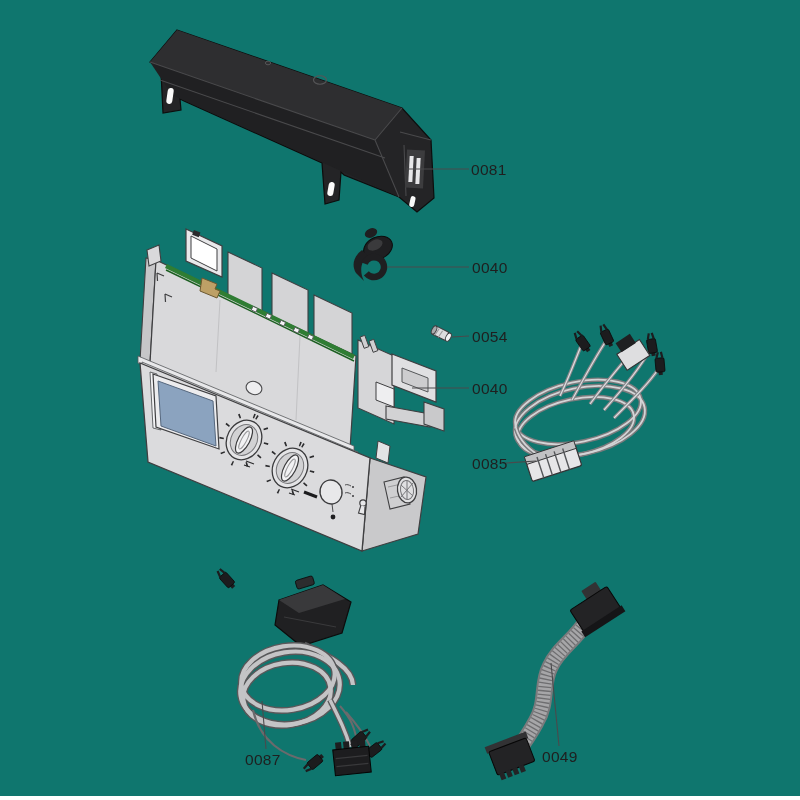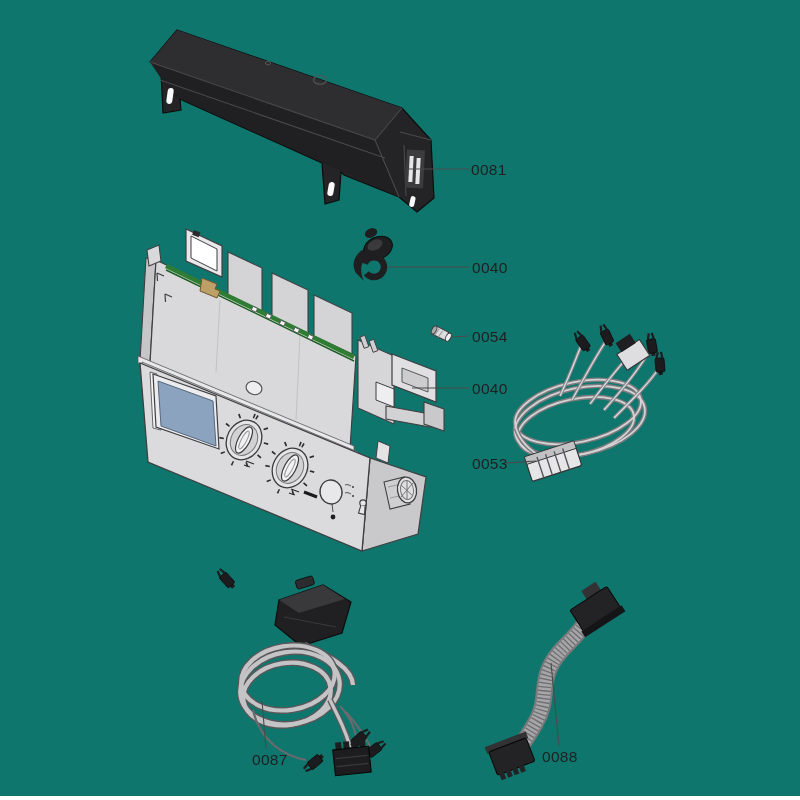--- a/index.html
+++ b/index.html
@@ -6,21 +6,21 @@
   .stage{position:relative;width:800px;height:796px;background:#0f766e;overflow:hidden;
          font-family:"Liberation Sans",sans-serif;text-decoration:underline;}
   .stage svg{position:absolute;left:0;top:0;}
   .callout{position:absolute;font-size:15.5px;line-height:18px;color:#1f1f1f;
            letter-spacing:.3px;white-space:nowrap;}
   .c81{left:471px;top:161px}
   .c90{left:472px;top:259px}
   .c82{left:472px;top:328px}
   .c80{left:472px;top:380px}
   .c85{left:472px;top:455px}
-  .c87{left:252px;top:751px}
+  .c87{left:245px;top:751px}
   .c88{left:542px;top:748px}
 </style>
 </head>
 <body>
 
 <div class="stage">
 <svg width="800" height="800" viewBox="0 0 800 800">
   <defs>
     <g id="spade">
       <rect x="-10" y="-2" width="4" height="4" fill="#1c1c1e"></rect>
@@ -249,16 +249,16 @@
     <line x1="506" y1="463" x2="536" y2="461"></line>
     <line x1="266" y1="749" x2="262" y2="701"></line>
     <line x1="559" y1="746" x2="551" y2="663"></line>
   </g>
 </svg>
 
 <div class="callout c81">0081</div>
 <div class="callout c90">0040</div>
 <div class="callout c82">0054</div>
 <div class="callout c80">0040</div>
-<div class="callout c85">0053</div>
+<div class="callout c85">0085</div>
 <div class="callout c87">0087</div>
-<div class="callout c88">0088</div>
+<div class="callout c88">0049</div>
 </div>
 
 </body></html>

